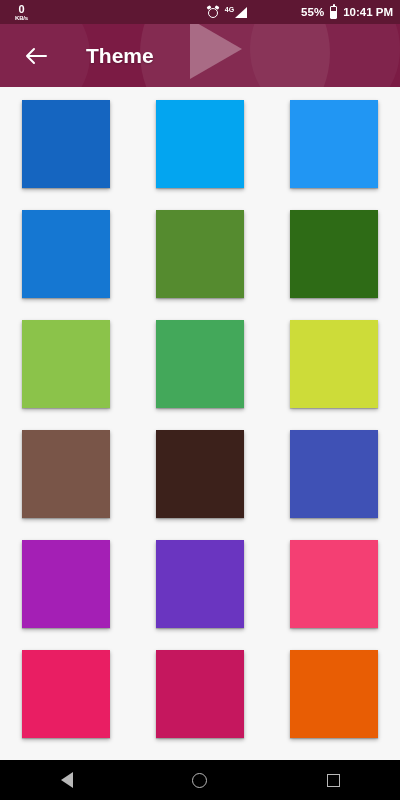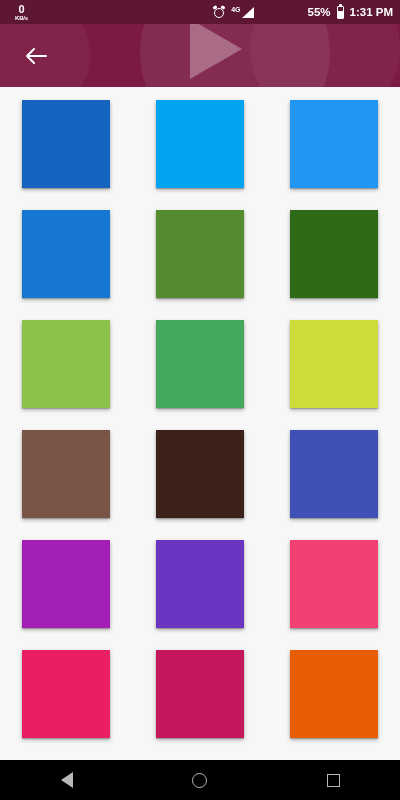--- a/index.html
+++ b/index.html
@@ -133,35 +133,36 @@
         <span class="face"></span>
     </span>
     <span class="signal">
       <span class="g4">4G</span>
       <span class="tri"></span>
     </span>
     <span class="batt-pct">55%</span>
     <span class="batt">
         <span class="fill"></span>
       </span>
-    <span class="clock">1:31 PM</span>
+    <span class="clock">10:41 PM</span>
   </div>
 </div>
 
 <div class="appbar">
   <span class="circle-b"></span>
   <span class="circle-a"></span>
   <span class="circle-c"></span>
   <span class="play-watermark"></span>
 
   <div class="back-btn">
     <svg width="24" height="20" viewBox="0 0 24 20" aria-hidden="true">
       <path d="M22 10 H3 M10 3 L3 10 L10 17" fill="none" stroke="#ffffff" stroke-width="2" stroke-linecap="round" stroke-linejoin="round"></path>
     </svg>
   </div>
+  <div class="appbar-title">Theme</div>
 </div>
 
 <div class="grid-wrap">
   <div class="grid" id="swatch-grid">
       <div class="swatch" title="#1565C0" style="background: rgb(21, 101, 192);"></div>
       <div class="swatch" title="#03A5F0" style="background: rgb(3, 165, 240);"></div>
       <div class="swatch" title="#2196F3" style="background: rgb(33, 150, 243);"></div>
       <div class="swatch" title="#1577D2" style="background: rgb(21, 119, 210);"></div>
       <div class="swatch" title="#558B2F" style="background: rgb(85, 139, 47);"></div>
       <div class="swatch" title="#2E6B16" style="background: rgb(46, 107, 22);"></div>

